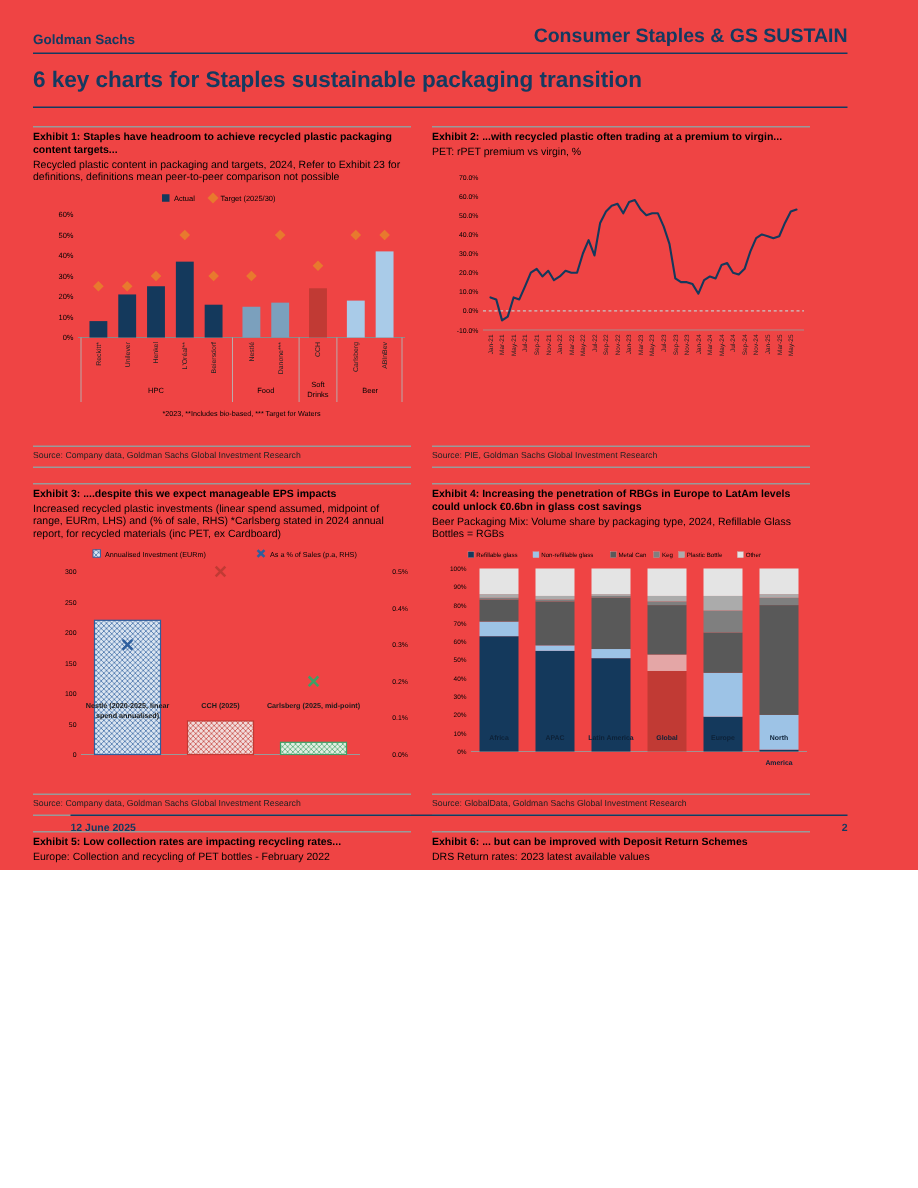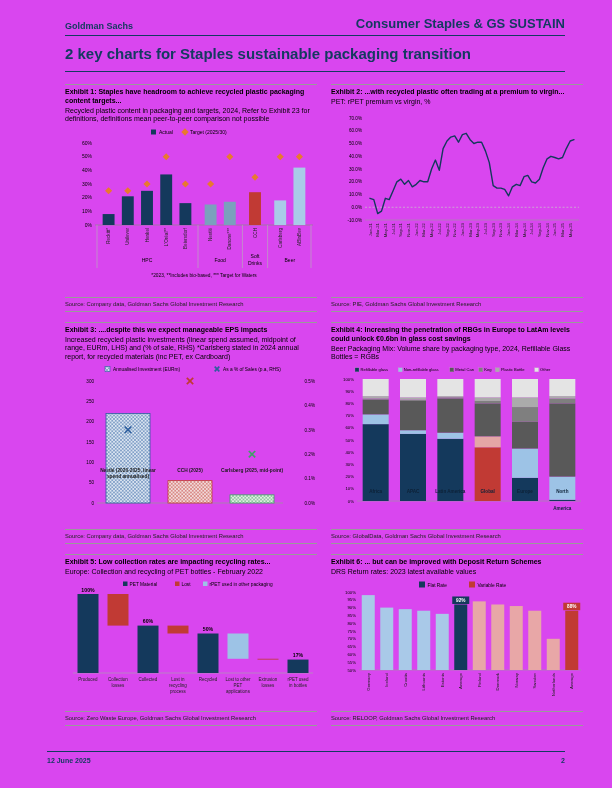--- a/index.html
+++ b/index.html
@@ -1,17 +1,17 @@
 <!DOCTYPE html>
 <html><head>
 <meta charset="utf-8">
 <style>
   html,body{margin:0;padding:0;background:#fff;}
-  .page{position:relative;width:612px;height:788px;background:#d946ef;box-sizing:border-box;
-        padding:16px 47px 0 65px;font-family:"Liberation Sans",sans-serif;color:#111;overflow:hidden;}
+  .page{position:relative;width:612px;height:580px;background:#ef4444;box-sizing:border-box;
+        padding:16px 47px 0 22px;font-family:"Liberation Sans",sans-serif;color:#111;overflow:hidden;}
   .hdr{display:flex;justify-content:space-between;align-items:flex-end;
        border-bottom:1.2px solid #143a60;padding-bottom:4px;}
   .brand{font-size:9px;font-weight:bold;color:#143a60;}
   .hdr-right{font-size:13px;font-weight:bold;color:#143a60;}
   h1.title{font-size:15px;font-weight:bold;color:#143a60;margin:9px 0 0 0;
            border-bottom:1.6px solid #143a60;padding-bottom:9px;letter-spacing:0;}
   .grid{display:grid;grid-template-columns:252px 252px;column-gap:14px;row-gap:10px;margin-top:12px;}
   .exhibit{display:flex;flex-direction:column;border-top:1px solid #9a9a9a;padding-top:3px;box-sizing:border-box;}
   .r1{height:228px}.r2{height:222px}.r3{height:172px}
   .ex-title{font-size:7px;font-weight:bold;line-height:1.25;margin:0;color:#000;}
@@ -27,21 +27,21 @@
 </head>
 <body>
 
 <div class="page">
 
   <div class="hdr">
     <span class="brand">Goldman Sachs</span>
     <span class="hdr-right">Consumer Staples &amp; GS SUSTAIN</span>
   </div>
 
-  <h1 class="title">2 key charts for Staples sustainable packaging transition</h1>
+  <h1 class="title">6 key charts for Staples sustainable packaging transition</h1>
 
   <div class="grid">
 
     <section class="exhibit r1">
       <h2 class="ex-title">Exhibit 1: Staples have headroom to achieve recycled plastic packaging content targets...</h2>
       <p class="ex-sub">Recycled plastic content in packaging and targets, 2024, Refer to Exhibit 23 for definitions, definitions mean peer-to-peer comparison not possible</p>
       <div class="chart">
           <svg viewBox="0 0 252 158" width="100%">
             <rect x="86" y="4.5" width="5" height="5" fill="#14395c"></rect>
             <text x="94" y="9" font-size="5" fill="#000">Actual</text>

